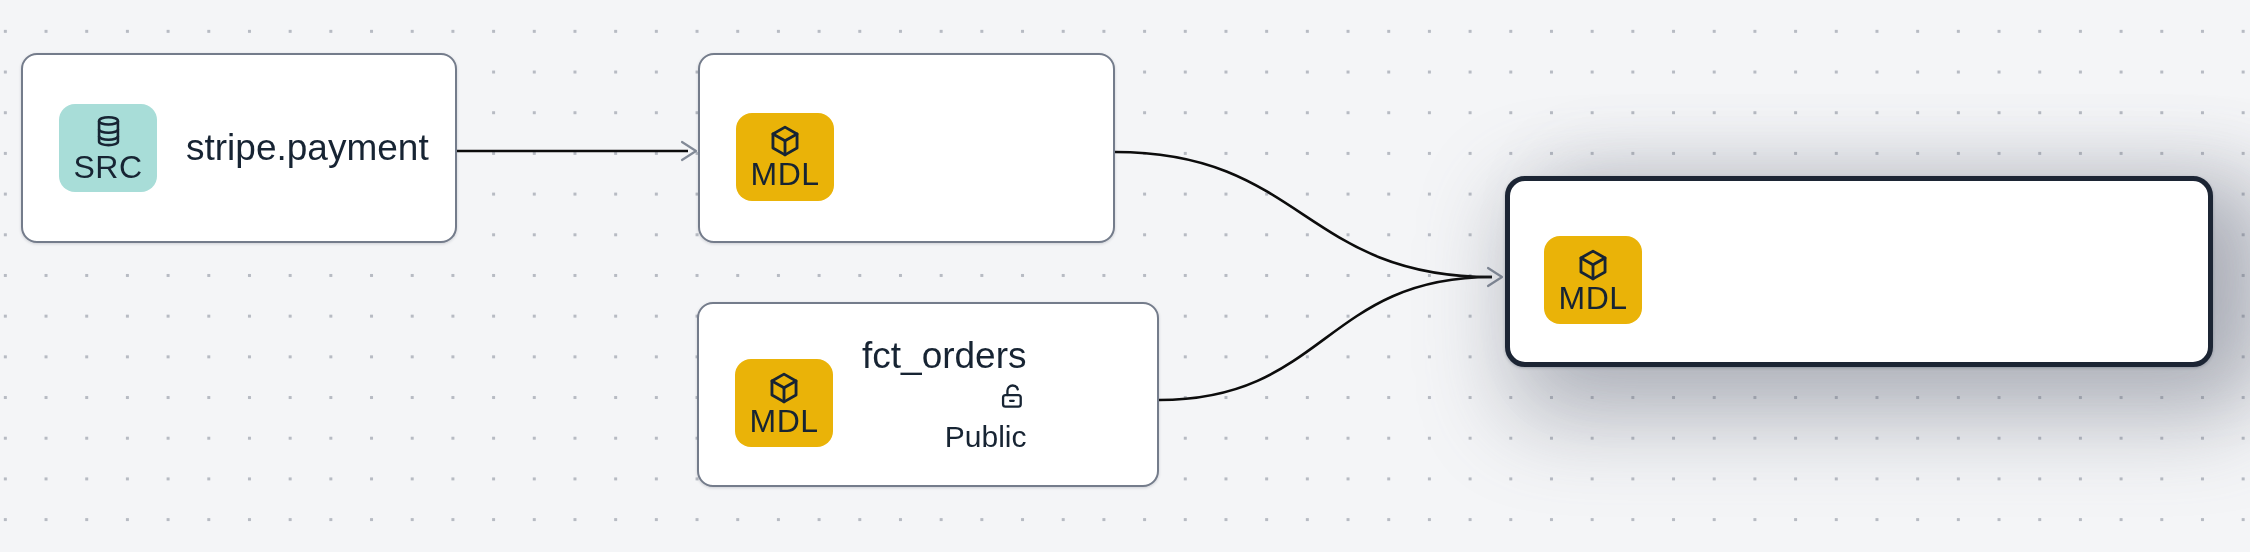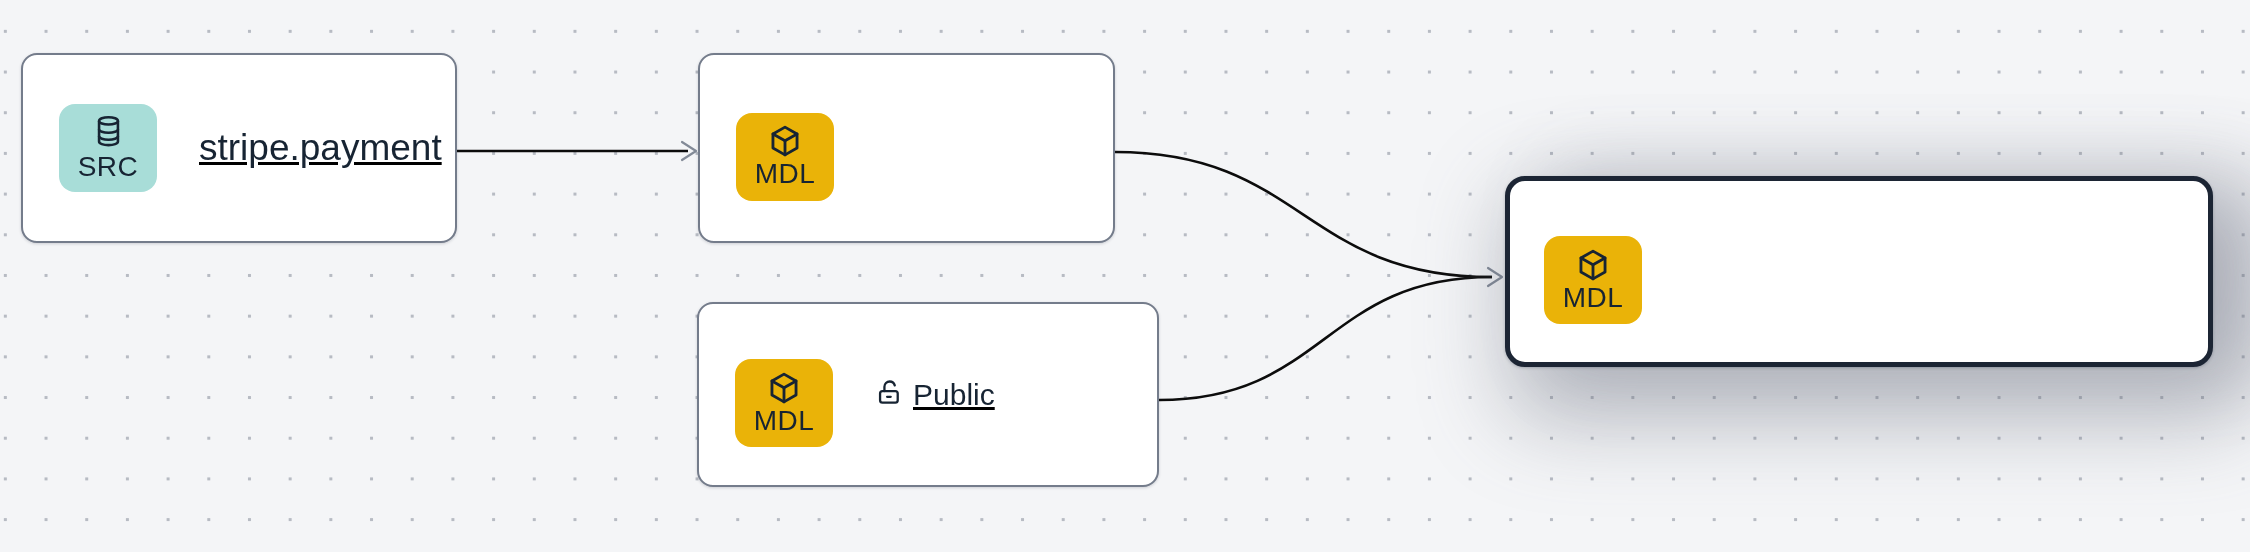--- a/index.html
+++ b/index.html
@@ -45,36 +45,36 @@
     border-radius:16px;
     display:flex;flex-direction:column;
     align-items:center;justify-content:center;
     gap:1px;
     flex:none;
     color:#172433;
   }
   .badge.src{background:#a8ddd8;}
   .badge.mdl{background:#eab308;margin-top:17px;}
   .badge-label{
-    font-size:28px;
+    font-size:32px;
     line-height:30px;
     letter-spacing:0.5px;
     color:#172433;
   }
   .badge svg{stroke:#172433;fill:none;stroke-width:2;}
-  .node-text{margin-left:42px;display:flex;flex-direction:column;gap:5px;text-decoration:underline;}
+  .node-text{margin-left:29px;display:flex;flex-direction:column;gap:5px;}
   .node-title{
     font-size:37px;
     line-height:42px;
     color:#172433;
     white-space:nowrap;
   }
   .access-row{
-    display:flex;align-items:flex-start;gap:9px;
-    font-size:30px;line-height:34px;color:#172433;
+    display:flex;align-items:flex-end;gap:9px;
+    font-size:30px;line-height:34px;color:#172433;flex-direction:column;
   }
   .access-row svg{stroke:#172433;fill:none;stroke-width:1.9;flex:none;}
 </style>
 </head>
 <body>
 
 <div class="canvas">
 
   <svg class="edges" viewBox="0 0 2250 552" xmlns="http://www.w3.org/2000/svg">
     <path class="edge" d="M457 151 L688 151"></path>
@@ -113,20 +113,21 @@
   <div class="node" style="left:697px;top:302px;width:462px;height:185px;">
     <div class="badge mdl">
       <svg width="34" height="34" viewBox="0 0 24 24" stroke-linejoin="round" stroke-linecap="round">
         <path d="M12 2.2 20.5 7v10L12 21.8 3.5 17V7Z"></path>
         <path d="M3.5 7 12 11.8 20.5 7"></path>
         <path d="M12 11.8V21.8"></path>
       </svg>
       <span class="badge-label">MDL</span>
     </div>
     <div class="node-text">
+      <div class="node-title">fct_orders</div>
       <div class="access-row">
         <svg width="29" height="29" viewBox="0 0 24 24" stroke-linejoin="round" stroke-linecap="round">
           <rect x="4.2" y="10.8" width="14.6" height="9.6" rx="2"></rect>
           <path d="M7.8 10.8V7.2c0-2.4 1.95-4.3 4.35-4.3 2 0 3.7 1.35 4.2 3.2"></path>
           <path d="M10 15.6h3"></path>
         </svg>
         <span>Public</span>
       </div>
     </div>
   </div>

